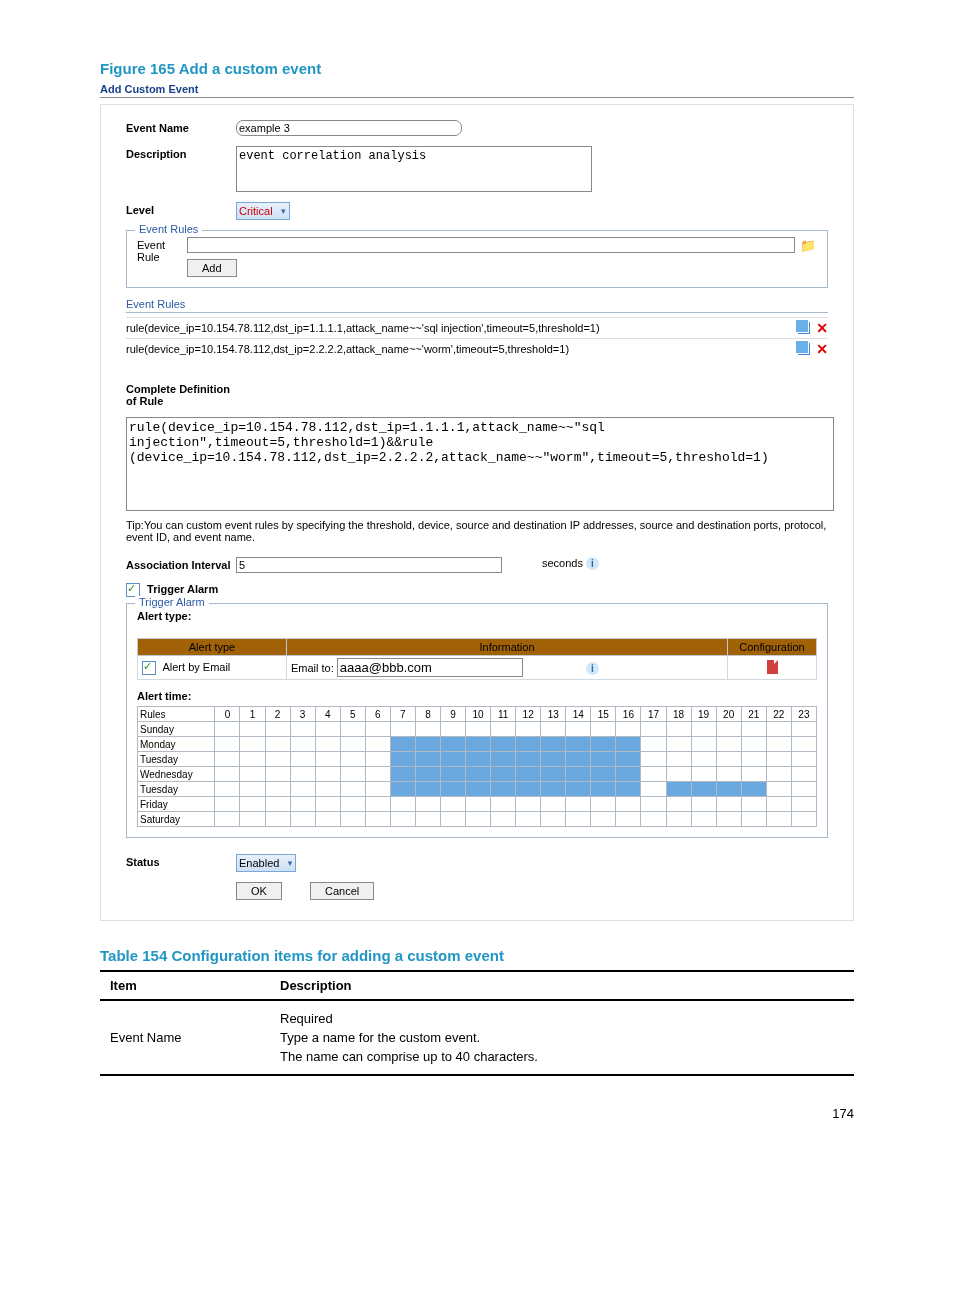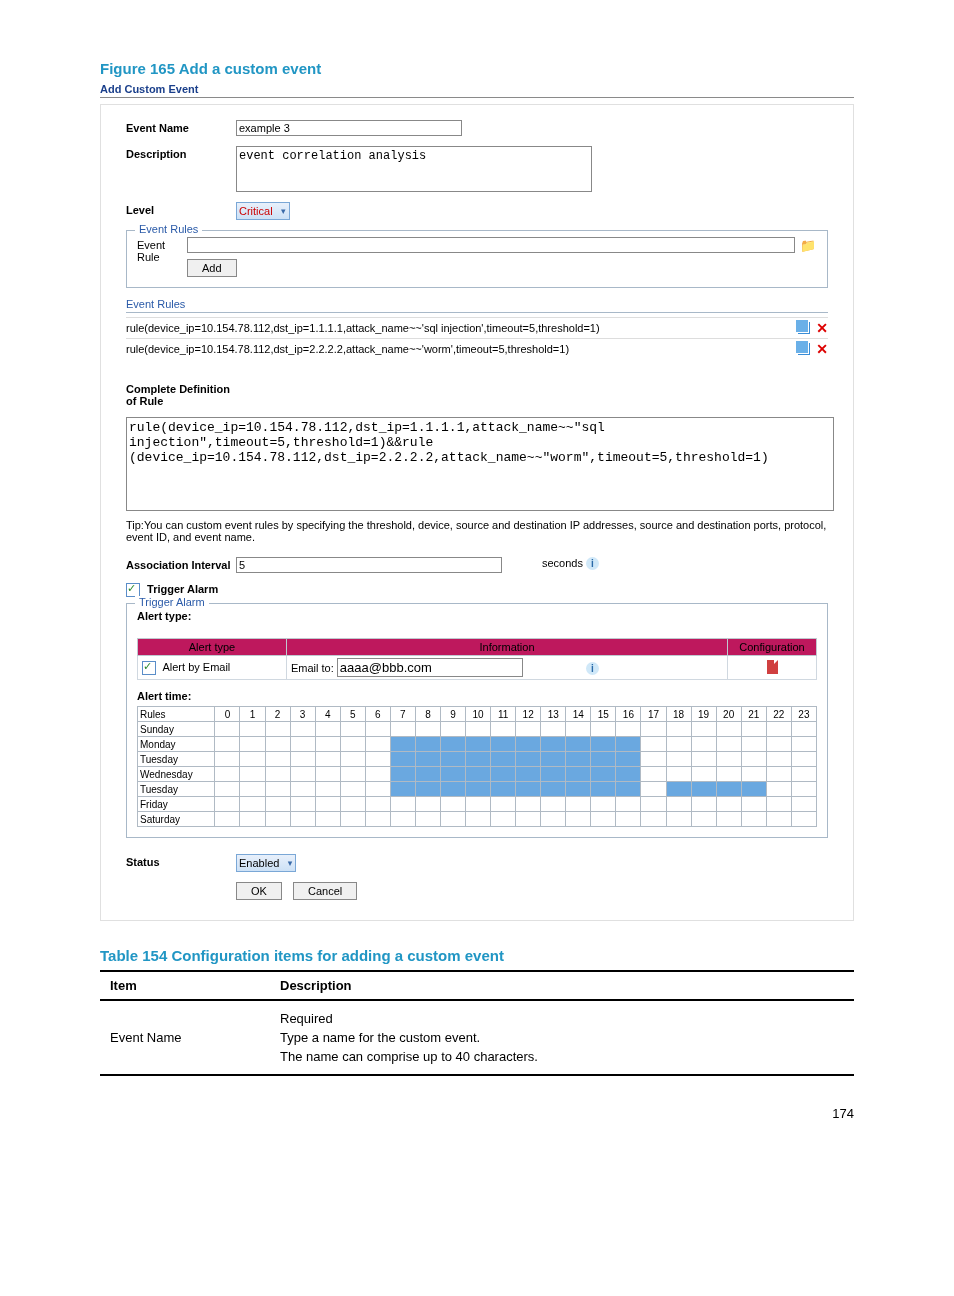--- a/index.html
+++ b/index.html
@@ -23,21 +23,21 @@
 .rule-text{flex:1;font-size:11px}
 .mini-icon{display:inline-block;margin-left:6px}
 .icon-copy{width:12px;height:12px;background:#3a8dd6;position:relative}
 .icon-copy::after{content:'';position:absolute;top:-3px;left:-3px;width:12px;height:12px;background:#6ab0e8;border:1px solid #fff}
 .icon-x{color:#d00;font-weight:bold;font-size:14px}
 .icon-folder{color:#d9a846;font-size:13px}
 .tip{font-size:11px;margin:6px 0 14px 0}
 .checkbox{display:inline-block;width:12px;height:12px;border:1px solid #5a8dc8;background:#fff;position:relative;vertical-align:middle;margin-right:4px}
 .checkbox.checked::after{content:'✓';color:#2a8a2a;font-size:11px;position:absolute;top:-2px;left:0}
 .tbl{width:100%;border-collapse:collapse;font-size:11px}
-.tbl th{background:#be185d;border:1px solid #c0c8d0;padding:2px 4px;font-weight:normal;text-align:center}
+.tbl th{background:#a16207;border:1px solid #c0c8d0;padding:2px 4px;font-weight:normal;text-align:center}
 .tbl td{border:1px solid #d0d8e0;padding:2px 4px}
 .time-grid{width:100%;border-collapse:collapse;font-size:10px;margin-top:4px}
 .time-grid th,.time-grid td{border:1px solid #b0bac4;padding:0;height:14px;text-align:center;font-weight:normal}
 .time-grid td.on{background:#6aa8e0}
 .time-grid td.cell{width:22px}
 .time-grid th.day{width:68px;text-align:left;padding-left:2px}
 .info-icon{display:inline-block;width:13px;height:13px;border-radius:50%;background:#d0e8f8;color:#2a6aa8;font-size:10px;text-align:center;line-height:13px;font-weight:bold}
 .note-icon{display:inline-block;width:11px;height:14px;background:#d04040;position:relative}
 .note-icon::after{content:'';position:absolute;top:0;right:0;border-left:4px solid #fff;border-bottom:4px solid transparent}
 .table-title{color:#2196c4;font-size:15px;font-weight:bold;margin-top:26px;margin-bottom:6px}
@@ -52,21 +52,21 @@
 
 <div class="page">
 
 <div class="figure-title">Figure 165 Add a custom event</div>
 <div class="panel-title">Add Custom Event</div>
 
 <div class="white-box">
 
   <div class="frow">
     <div class="flabel">Event Name</div>
-    <input class="txt" style="width: 220px;" value="example 3">
+    <input class="txt" style="width: 220px; border-radius: 7px;" value="example 3">
   </div>
 
   <div class="frow">
     <div class="flabel">Description</div>
     <textarea class="txt" style="width: 350px; height: 40px;">event correlation analysis</textarea>
   </div>
 
   <div class="frow">
     <div class="flabel">Level</div>
     <div class="sel red">Critical</div>
@@ -361,21 +361,21 @@
           </tbody>
         </table>
   </div>
 
   <div class="frow" style="margin-top:16px">
     <div class="flabel">Status</div>
     <div class="sel">Enabled</div>
   </div>
 
   <div style="margin-left:110px;margin-top:10px">
-    <span class="btn" style="margin-right:8px">OK</span>
+    <span class="btn" style="margin-right:25px">OK</span>
     <span class="btn">Cancel</span>
   </div>
 
 </div>
 
 <div class="table-title">Table 154 Configuration items for adding a custom event</div>
 <table class="desc-table">
   <thead>
     <tr>
       <th style="width:150px">Item</th>

